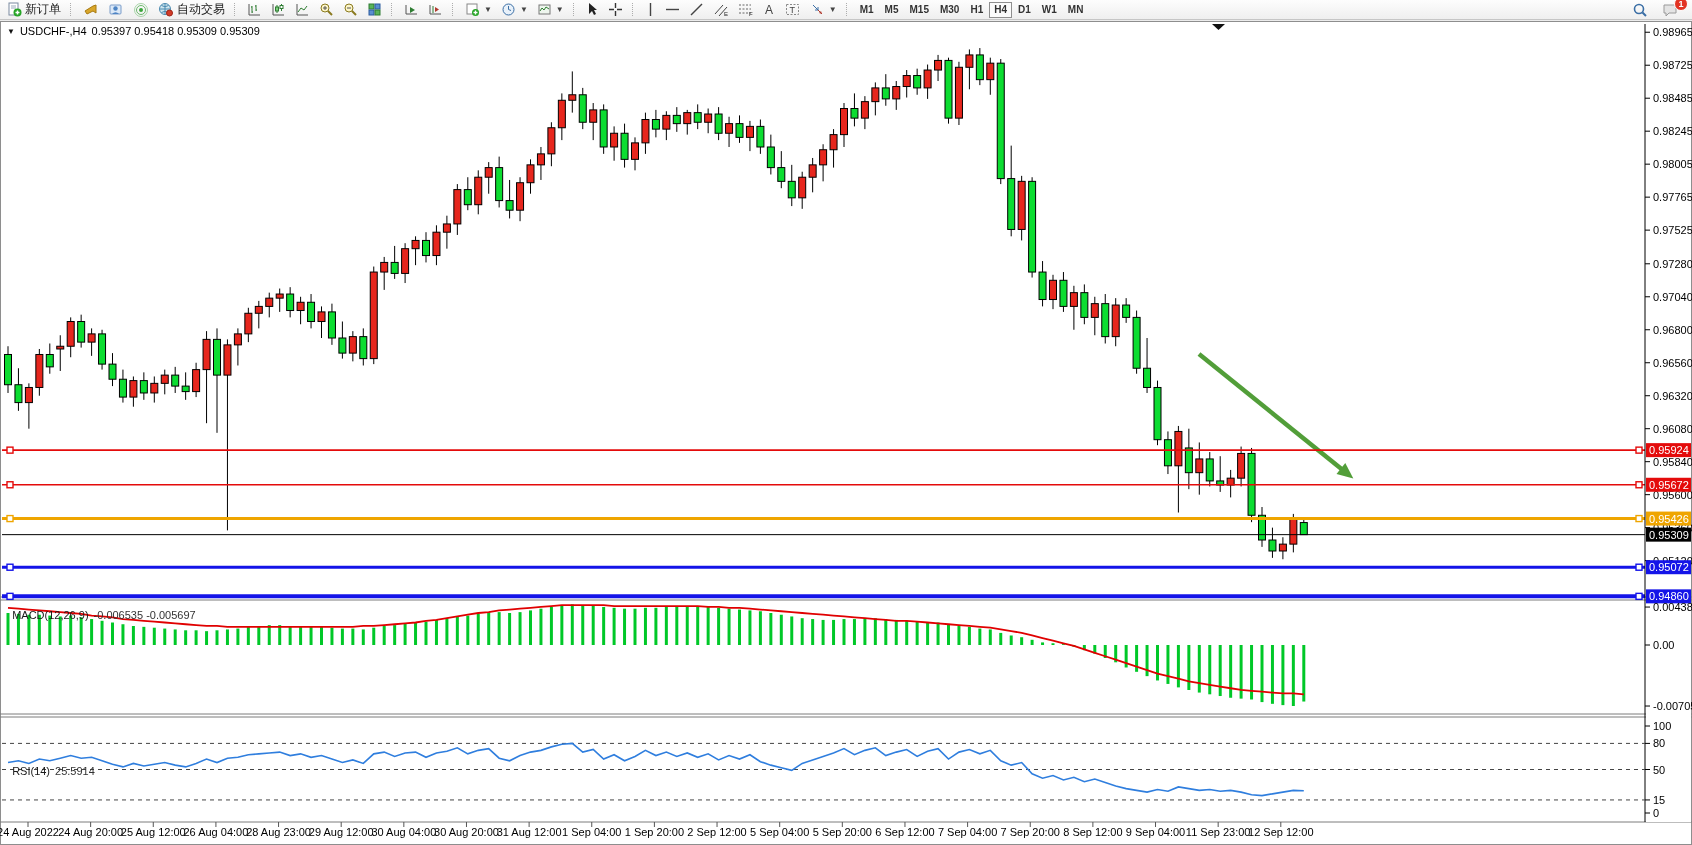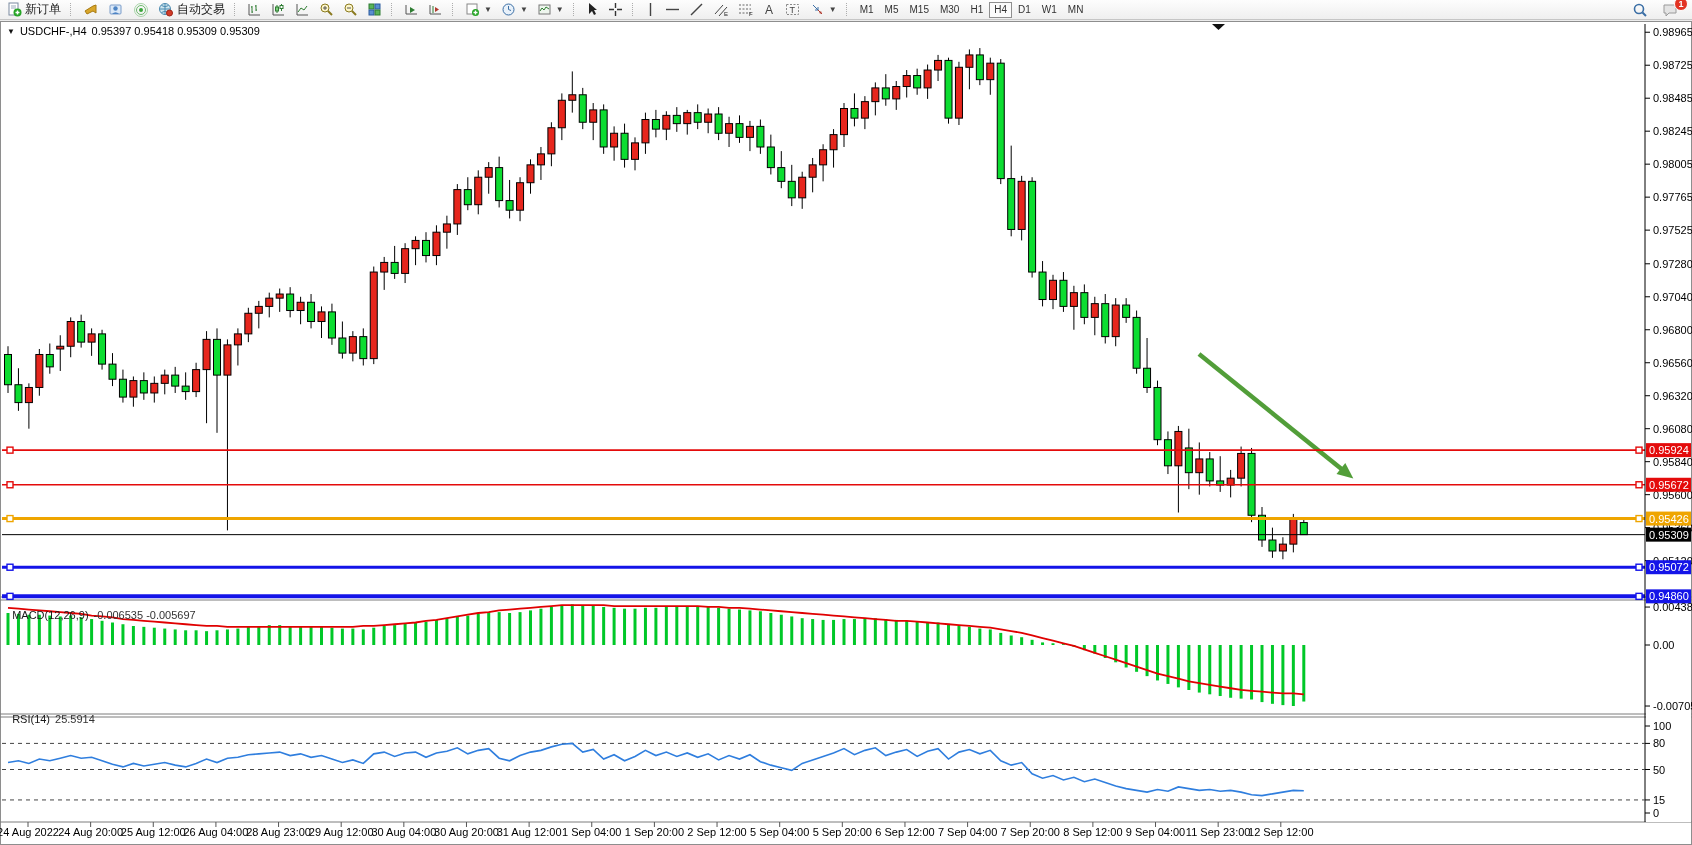--- a/index.html
+++ b/index.html
@@ -8,35 +8,35 @@
   
   .toolbar{position:absolute;top:0;left:0;width:1692px;height:20px;
            background:linear-gradient(#fdfdfd,#efefef);border-bottom:1px solid #c6c6c6;
            display:flex;align-items:center;padding:0 3px;gap:1px;z-index:6;box-sizing:border-box}
   .tbtn{height:18px;border:1px solid transparent;background:transparent;display:flex;
         align-items:center;gap:3px;padding:0 3px;font-size:12px;color:#222;border-radius:2px;
         font-family:"Liberation Sans",sans-serif;cursor:default}
   .tbtn svg{display:block}
   .caret{font-size:8px;color:#444;margin-left:1px}
   .grip{width:3px;height:13px;border-left:1px dotted #adadad;margin:0 4px}
-  .tf{font-size:10px;font-weight:normal;color:#333;height:16px;padding:0 4px;display:flex;align-items:center;
+  .tf{font-size:10px;font-weight:bold;color:#333;height:16px;padding:0 4px;display:flex;align-items:center;
       border:1px solid transparent;background:transparent}
   .tf.active{background:#fbfbfb;border:1px solid #8f8f8f}
   .right-block{margin-left:auto;display:flex;align-items:center;gap:6px;padding-right:6px}
   .community{position:relative}
   .badge{position:absolute;top:-5px;right:-6px;min-width:12px;height:12px;border-radius:7px;
          background:#e23323;color:#fff;font-size:9px;font-weight:bold;display:flex;
          align-items:center;justify-content:center;border:1px solid #fff}
   
   #cv{position:absolute;left:0;top:0;z-index:1}
   .overlay{position:absolute;z-index:4;font-size:11px;color:#000;white-space:pre}
   #chart-title{left:7px;top:25px;display:flex;align-items:center;gap:5px}
   #chart-title .dd{font-size:8px;color:#111}
   #macd-label{left:6px;top:597px;color:#1a1a1a}
-  #rsi-label{left:6px;top:701px;color:#1a1a1a}
+  #rsi-label{left:6px;top:753px;color:#1a1a1a}
   .vals{color:#333;margin-left:5px}
 </style>
 </head>
 <body>
 
 <div class="toolbar">
   <button class="tbtn">
     <span>
       <svg width="15" height="15">
           <rect x="2" y="1" width="9" height="12" fill="#fff" stroke="#7a8aa0"></rect>

